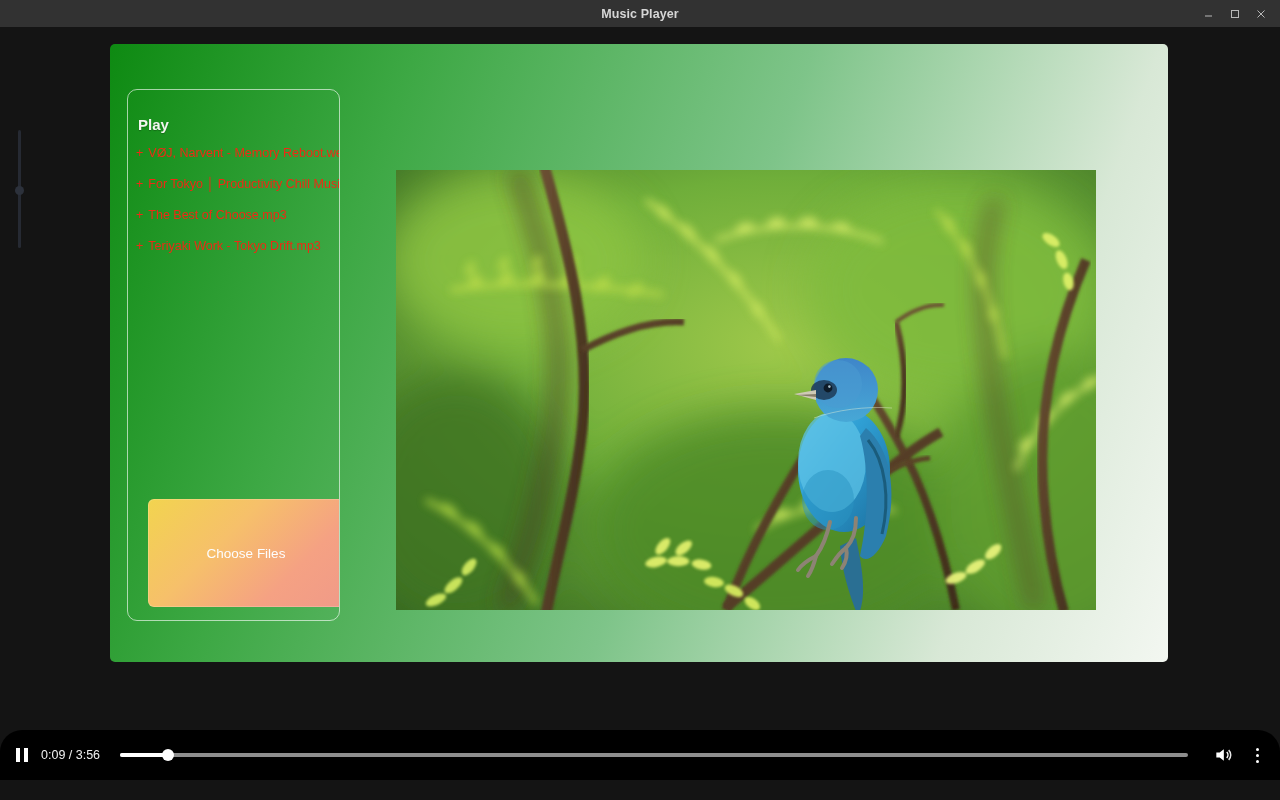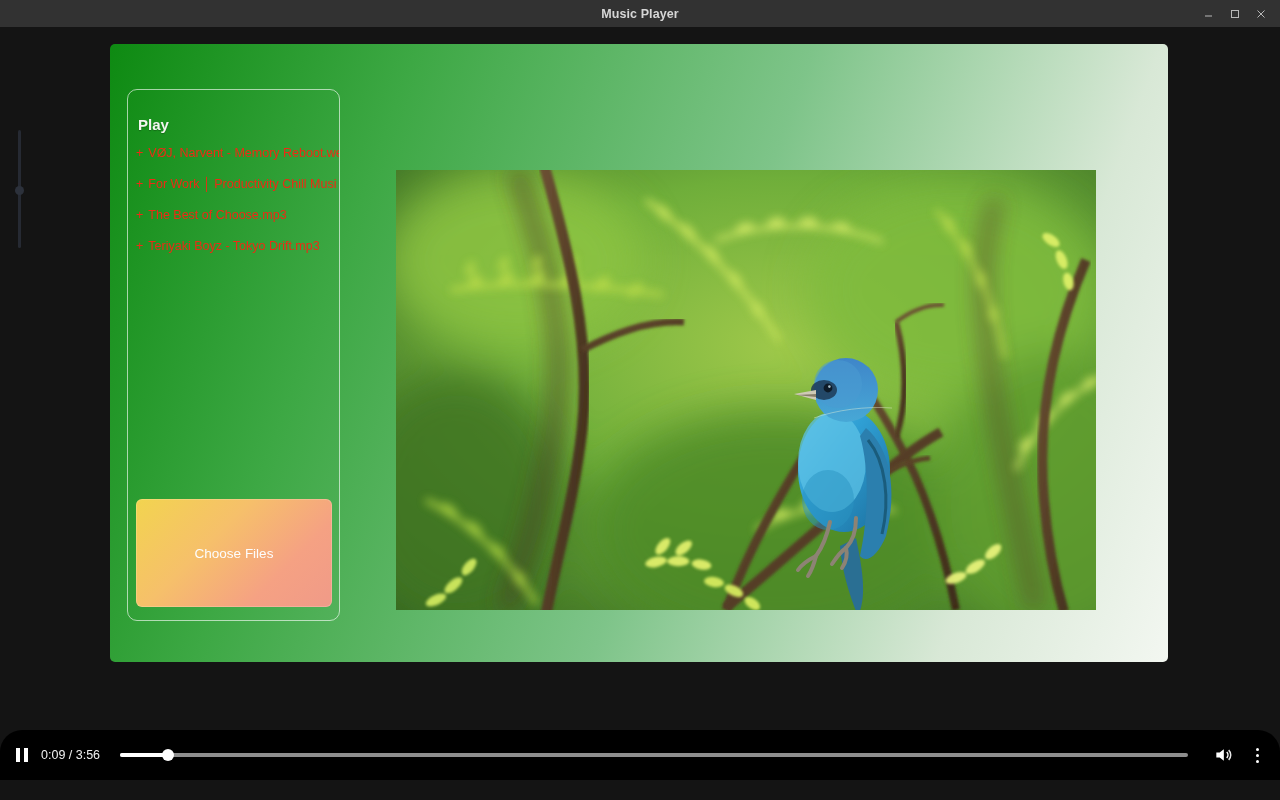--- a/index.html
+++ b/index.html
@@ -73,21 +73,21 @@
     list-style: none;
   }
   .playlist li {
     font-size: 12.5px; color: #ee2a14;
     line-height: 1; margin-bottom: 18.5px;
     white-space: nowrap;
     display: flex; align-items: baseline; gap: 5px;
   }
   .playlist li .bullet { color: #ee2a14; }
   .choose-files {
-    position: absolute; left: 8px; top: 409px; width: 196px; height: 108px;
+    position: absolute; left: 20px; top: 409px; width: 196px; height: 108px;
     background: linear-gradient(135deg, #f2d44f 0%, #f6c06a 38%, #f5a183 72%, #f09a88 100%);
     border-radius: 6px;
     display: flex; align-items: center; justify-content: center;
     color: #fdfdfd; font-size: 13.5px;
     border: none; cursor: pointer;
     box-shadow: 0 0 0 1px rgba(255,255,255,0.18) inset;
   }
 
   
   .now-playing {
@@ -180,29 +180,29 @@
 
       <div class="sidebar">
         <div class="sidebar-heading">Play</div>
         <ul class="playlist">
           <li>
             <span class="bullet">+</span>
             <span>VØJ, Narvent - Memory Reboot.we</span>
           </li>
           <li>
             <span class="bullet">+</span>
-            <span>For Work │ Productivity Chill Musi</span>
+            <span>For Tokyo │ Productivity Chill Musi</span>
           </li>
           <li>
             <span class="bullet">+</span>
             <span>The Best of Choose.mp3</span>
           </li>
           <li>
             <span class="bullet">+</span>
-            <span>Teriyaki Boyz - Tokyo Drift.mp3</span>
+            <span>Teriyaki Work - Tokyo Drift.mp3</span>
           </li>
         </ul>
         <button class="choose-files">Choose Files</button>
       </div>
 
 
       <div class="video-wrap">
         <svg viewBox="0 0 700 440" preserveAspectRatio="none">
           <defs>
             <radialGradient id="bgG" cx="55%" cy="40%" r="85%">

